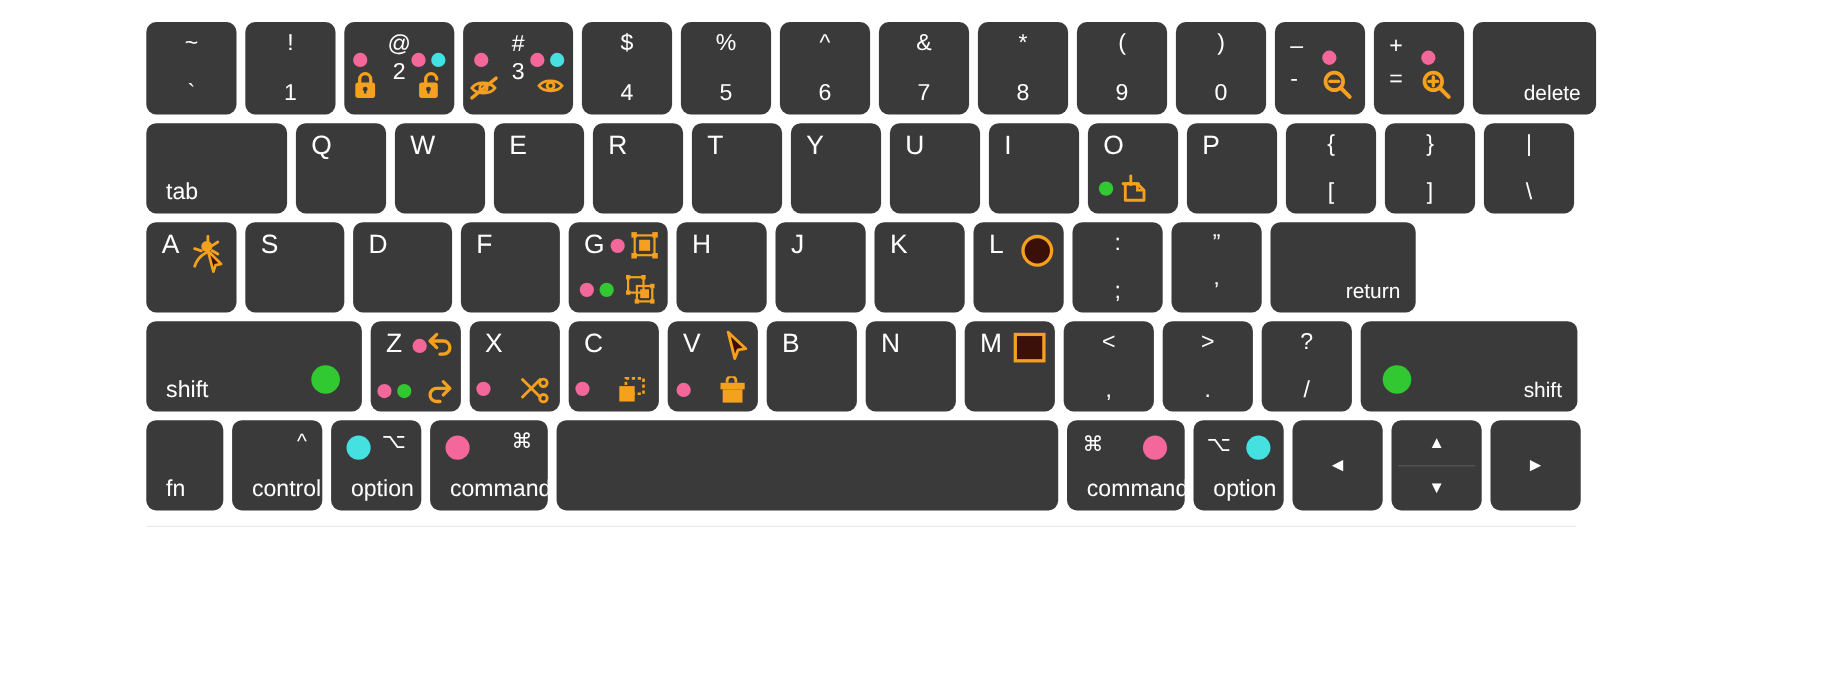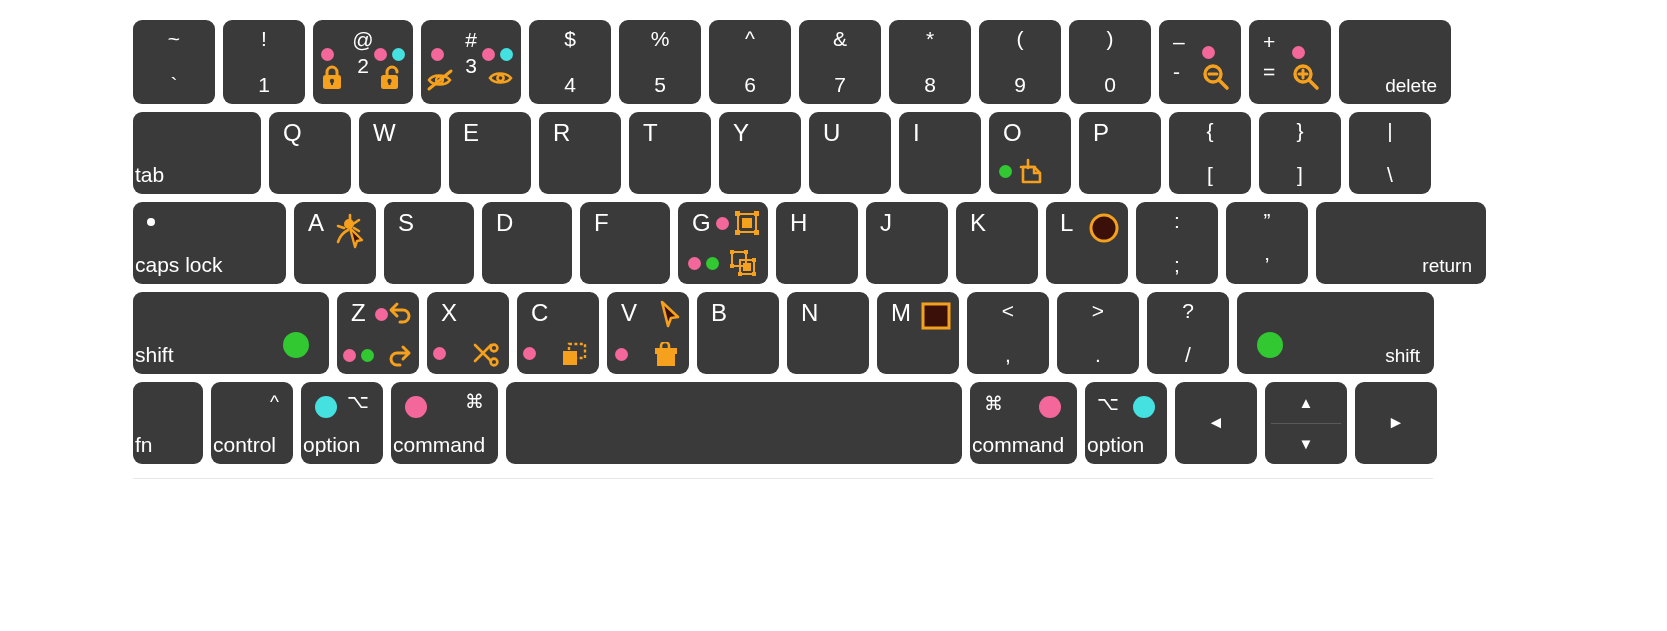--- a/index.html
+++ b/index.html
@@ -13,21 +13,21 @@
   .row{display:flex;gap:8px;margin-bottom:8px;}
   .key{
     background:#3a3a3a;border-radius:9px;position:relative;
     height:84px;box-sizing:border-box;color:#fff;flex:none;
   }
   .row.r1 .key{height:84px;}
   .row.r2 .key{height:82px;}
   .row.r3 .key{height:82px;}
   .row.r4 .key{height:82px;}
   .row.r5 .key{height:82px;}
-  .bl{position:absolute;left:2px;bottom:9px;font-size:21px;line-height:1;}
+  .bl{position:absolute;left:18px;bottom:9px;font-size:21px;line-height:1;}
   .br{position:absolute;right:14px;bottom:9px;font-size:19px;line-height:1;}
   .tr{position:absolute;right:14px;top:10px;font-size:19px;line-height:1;}
   .alpha{position:absolute;left:14px;top:9px;font-size:24px;line-height:1;}
   .dual-top{position:absolute;left:50%;transform:translateX(-50%);top:8px;font-size:21px;line-height:1;}
   .dual-bot{position:absolute;left:50%;transform:translateX(-50%);bottom:9px;font-size:21px;line-height:1;}
   .stack{position:absolute;left:50%;transform:translateX(-50%);top:7px;text-align:center;font-size:21px;line-height:26px;}
 
   
   .dot{border-radius:50%;display:inline-block;flex:none;}
   .dot.cmd{background:#f4679a;}
@@ -233,24 +233,20 @@
       <span class="dual-top">}</span>
       <span class="dual-bot">]</span>
     </div>
     <div class="key" style="width:82px">
       <span class="dual-top">|</span>
       <span class="dual-bot">\</span>
     </div>
   </div>
 
   <div class="row r3">
-    <div class="key" style="width:153px">
-      <i class="dot white s8" style="position:absolute;left:14px;top:16px"></i>
-      <span class="bl">caps lock</span>
-    </div>
 
     <div class="key" style="width:82px">
       <span class="alpha">A</span>
       <span class="ic" style="position:absolute;right:6px;top:10px">
         <svg width="40" height="40" viewBox="0 0 40 40">
           <circle cx="19" cy="12" r="5" fill="#f5a11e"></circle>
           <path d="M8 14l6 2M29 8l-6 4M20 3v5M29 19l-5-3" stroke="#f5a11e" stroke-width="2.6" stroke-linecap="round"></path>
           <path d="M8 30c2-6 6-10 10-12" stroke="#f5a11e" stroke-width="2.6" fill="none" stroke-linecap="round"></path>
           <path d="M20 16l12 12-5 1-2 6z" fill="#3a1008" stroke="#f5a11e" stroke-width="2.4" stroke-linejoin="round"></path>
         </svg>
@@ -317,21 +313,21 @@
     </div>
 
     <div class="key" style="width:82px">
       <span class="dual-top">:</span>
       <span class="dual-bot">;</span>
     </div>
     <div class="key" style="width:82px">
       <span class="dual-top">”</span>
       <span class="dual-bot">’</span>
     </div>
-    <div class="key" style="width:170px">
+    <div class="key" style="width:132px">
       <span class="br">return</span>
     </div>
   </div>
 
   <div class="row r4">
     <div class="key" style="width:196px">
       <span class="bl">shift</span>
       <i class="dot shift s26" style="position:absolute;right:20px;bottom:16px"></i>
     </div>
 

